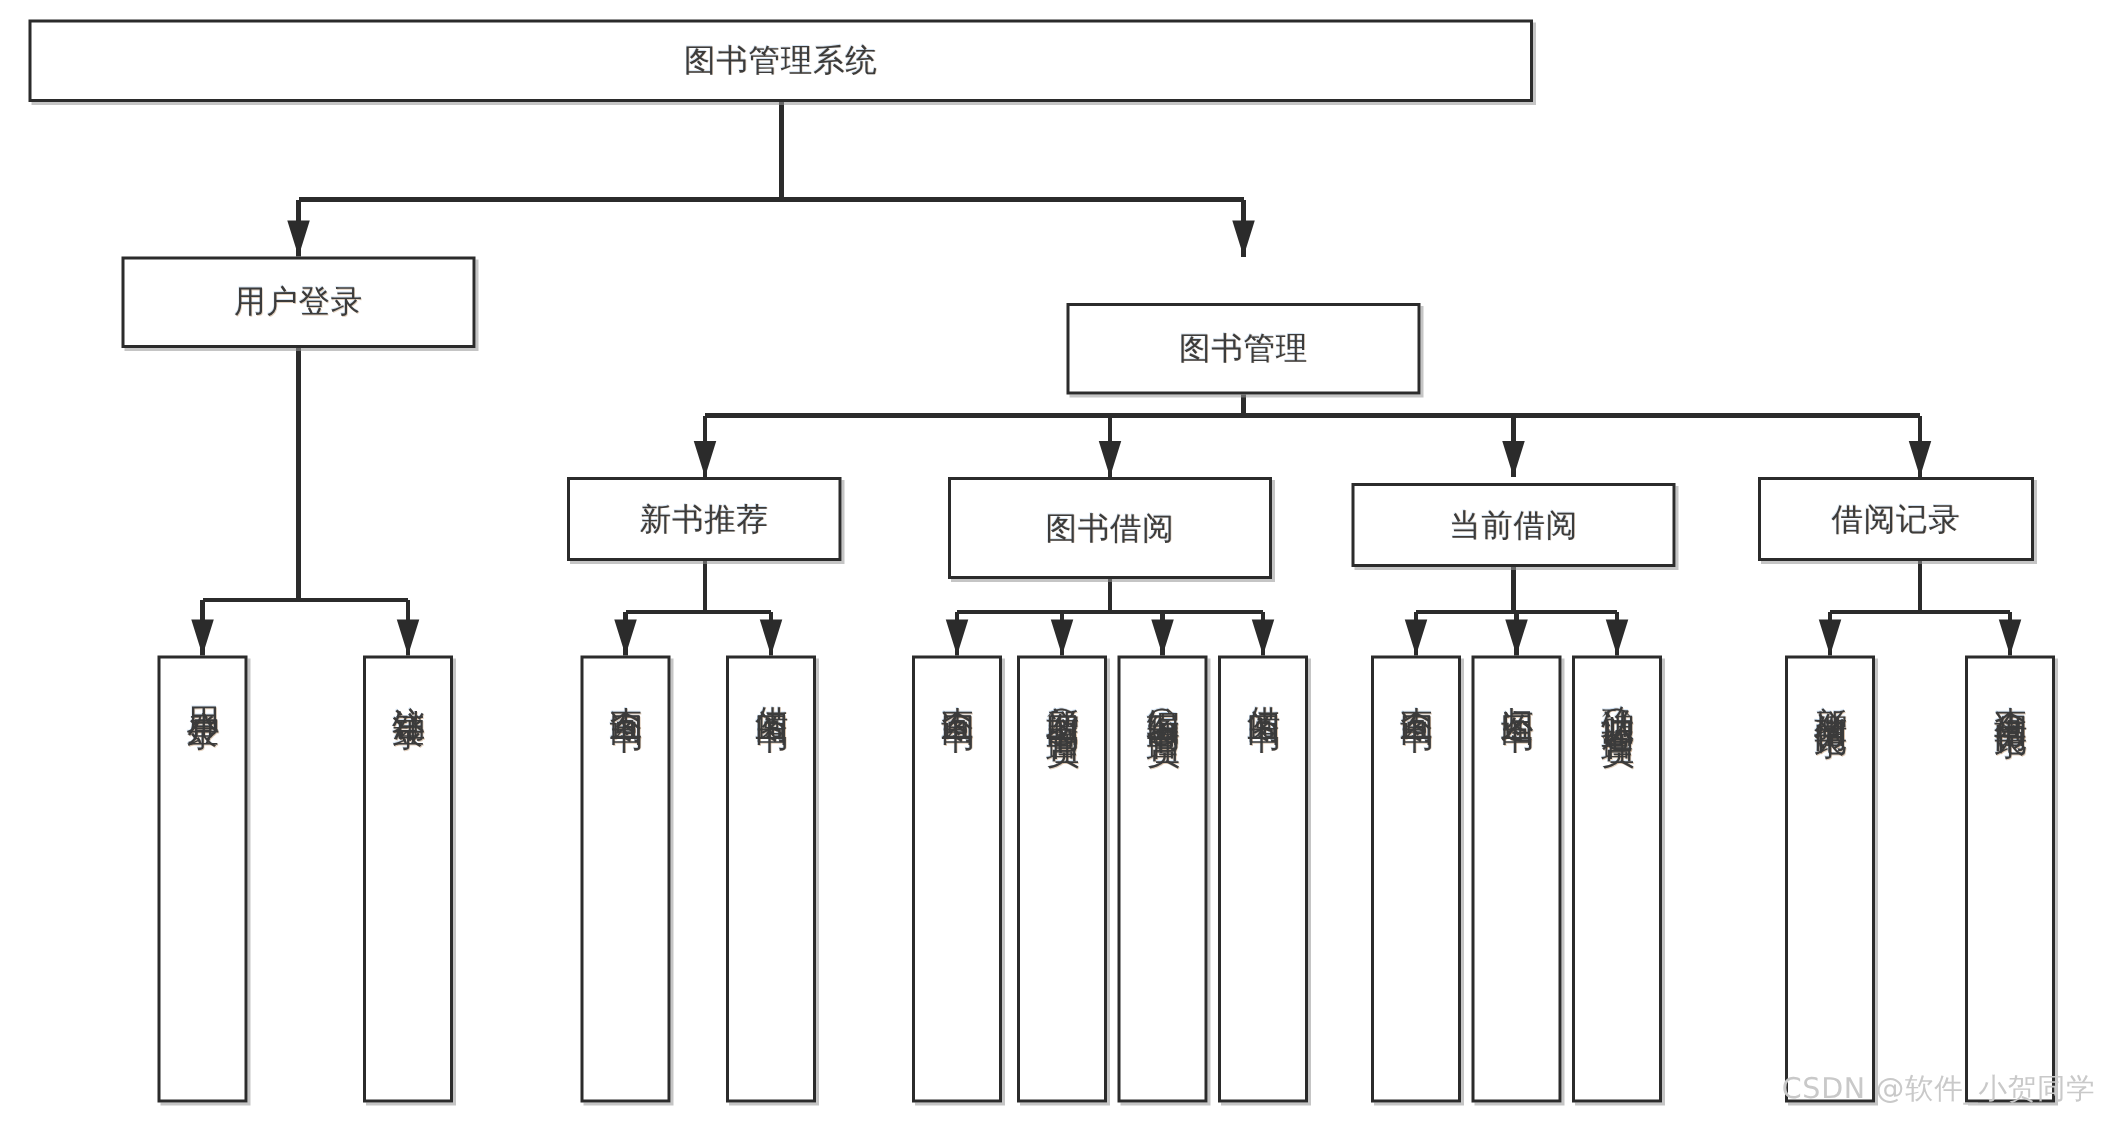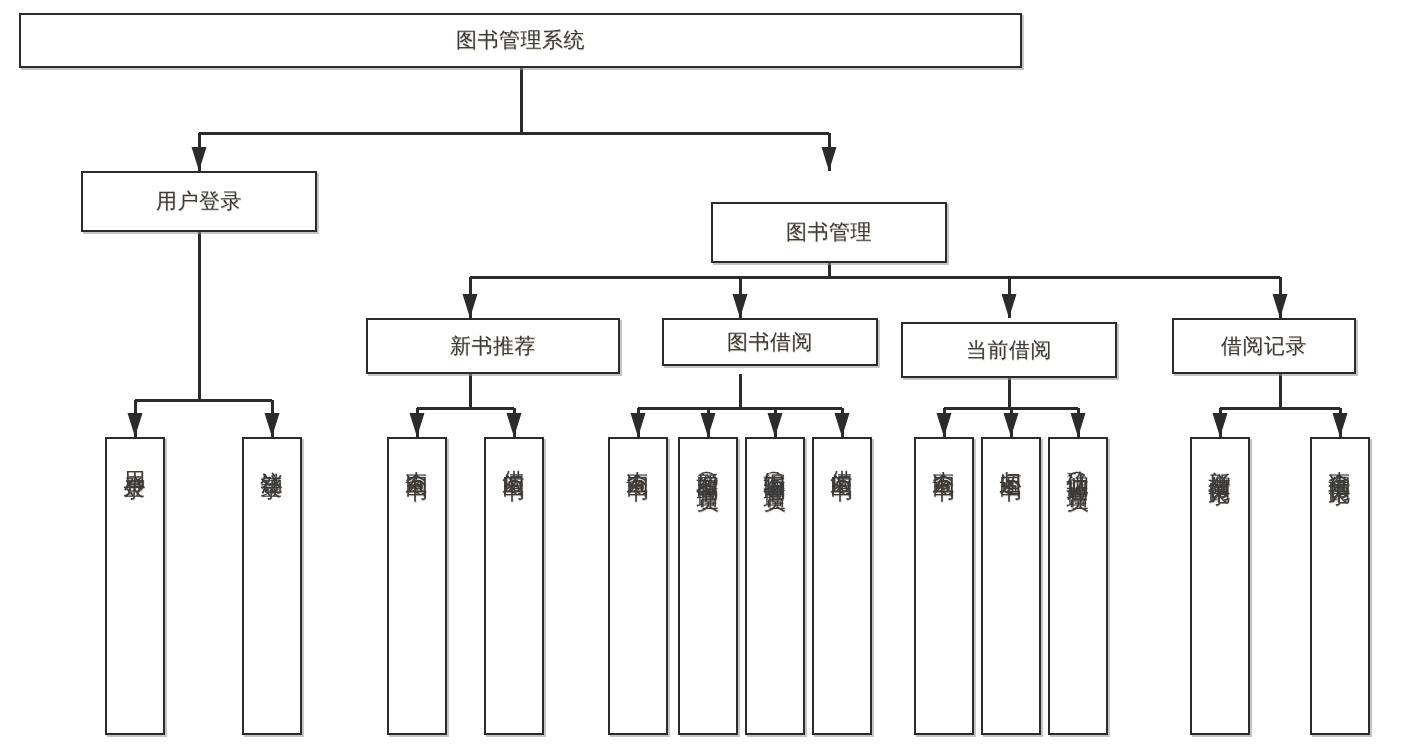--- a/index.html
+++ b/index.html
@@ -141,24 +141,24 @@
   <div id="boxes-layer">
       <div class="node-box" style="left: 19px; top: 13px; width: 1003px; height: 55px;">
         <span class="node-label">图书管理系统</span>
       </div>
       <div class="node-box" style="left: 81px; top: 171px; width: 236px; height: 61px;">
         <span class="node-label">用户登录</span>
       </div>
       <div class="node-box" style="left: 711px; top: 171px; width: 236px; height: 61px; margin-top: 31px;">
         <span class="node-label">图书管理</span>
       </div>
-      <div class="node-box" style="left: 366px; top: 318px; width: 254px; height: 56px;">
+      <div class="node-box" style="left: 378px; top: 318px; width: 183px; height: 56px;">
         <span class="node-label">新书推荐</span>
       </div>
-      <div class="node-box" style="left: 632px; top: 318px; width: 216px; height: 48px; margin-left: 30px;">
+      <div class="node-box" style="left: 632px; top: 318px; width: 216px; height: 68px;">
         <span class="node-label">图书借阅</span>
       </div>
       <div class="node-box" style="left: 901px; top: 322px; width: 216px; height: 56px;">
         <span class="node-label">当前借阅</span>
       </div>
       <div class="node-box" style="left: 1172px; top: 318px; width: 184px; height: 56px;">
         <span class="node-label">借阅记录</span>
       </div>
       <div class="node-box vertical" style="left: 105px; top: 437px; width: 60px; height: 298px;">
         <span class="node-label">用户登录</span>
@@ -193,13 +193,14 @@
       <div class="node-box vertical" style="left: 1048px; top: 437px; width: 60px; height: 298px;">
         <span class="node-label">确认归还（管理员）</span>
       </div>
       <div class="node-box vertical" style="left: 1190px; top: 437px; width: 60px; height: 298px;">
         <span class="node-label">新增借阅记录</span>
       </div>
       <div class="node-box vertical" style="left: 1310px; top: 437px; width: 60px; height: 298px;">
         <span class="node-label">查询借阅记录</span>
       </div>
     </div>
+  <div id="watermark">CSDN @软件_小贺同学</div>
 </div>
 
 </body></html>

